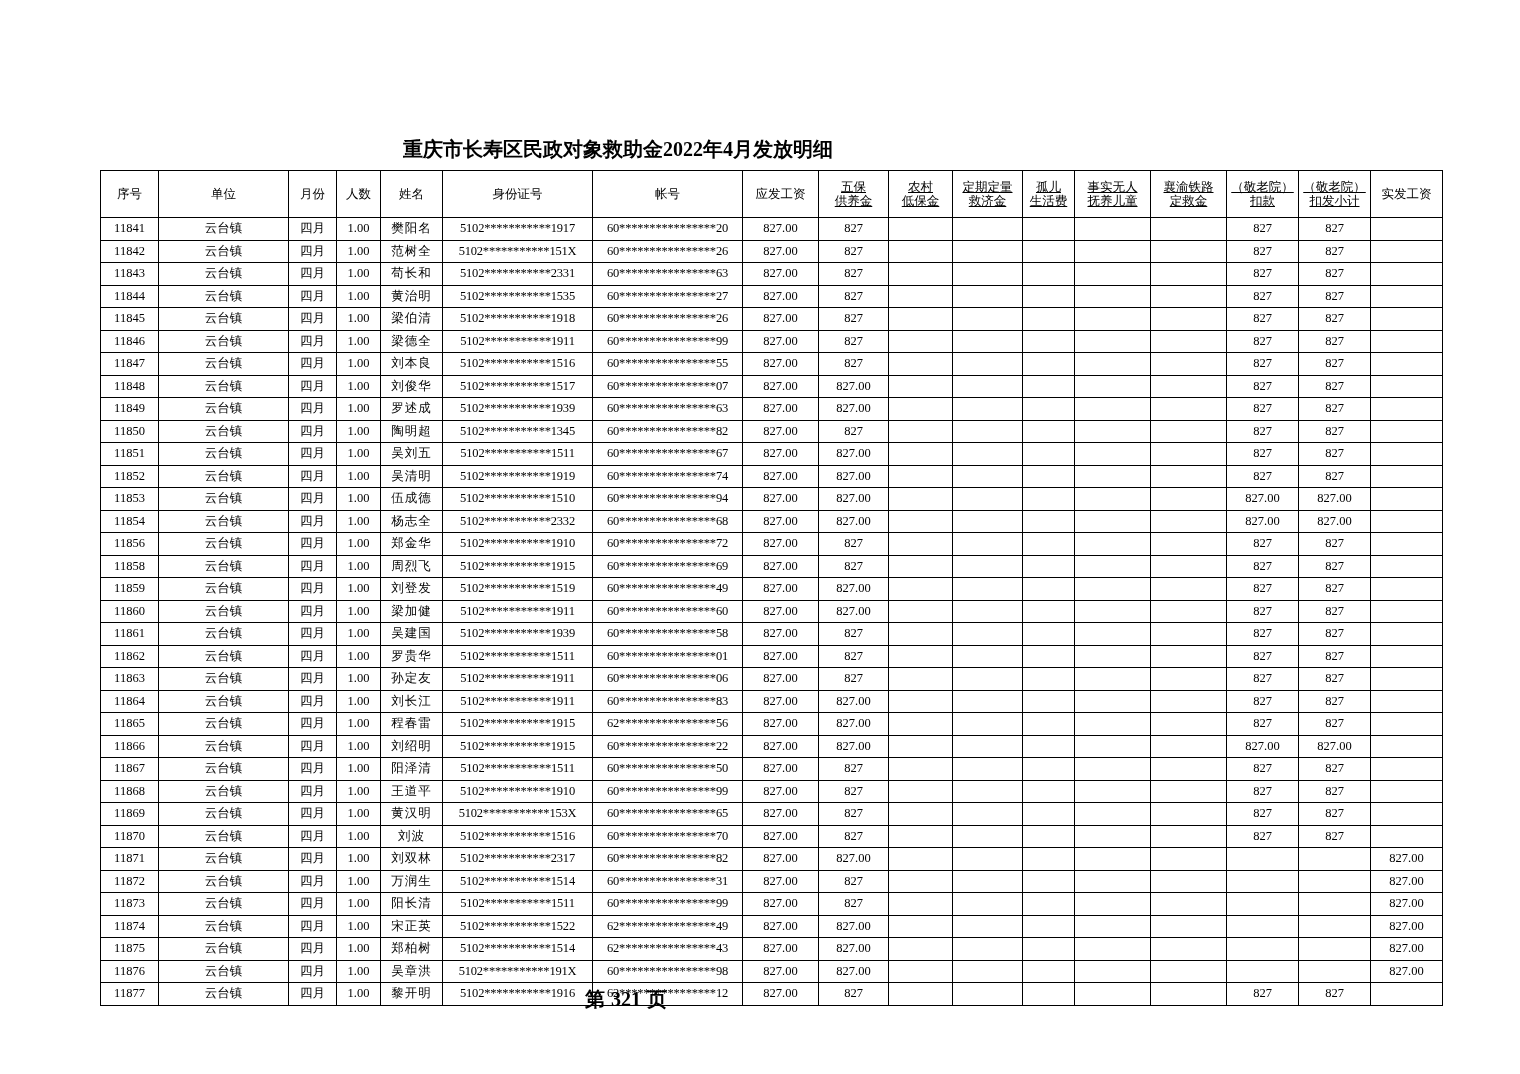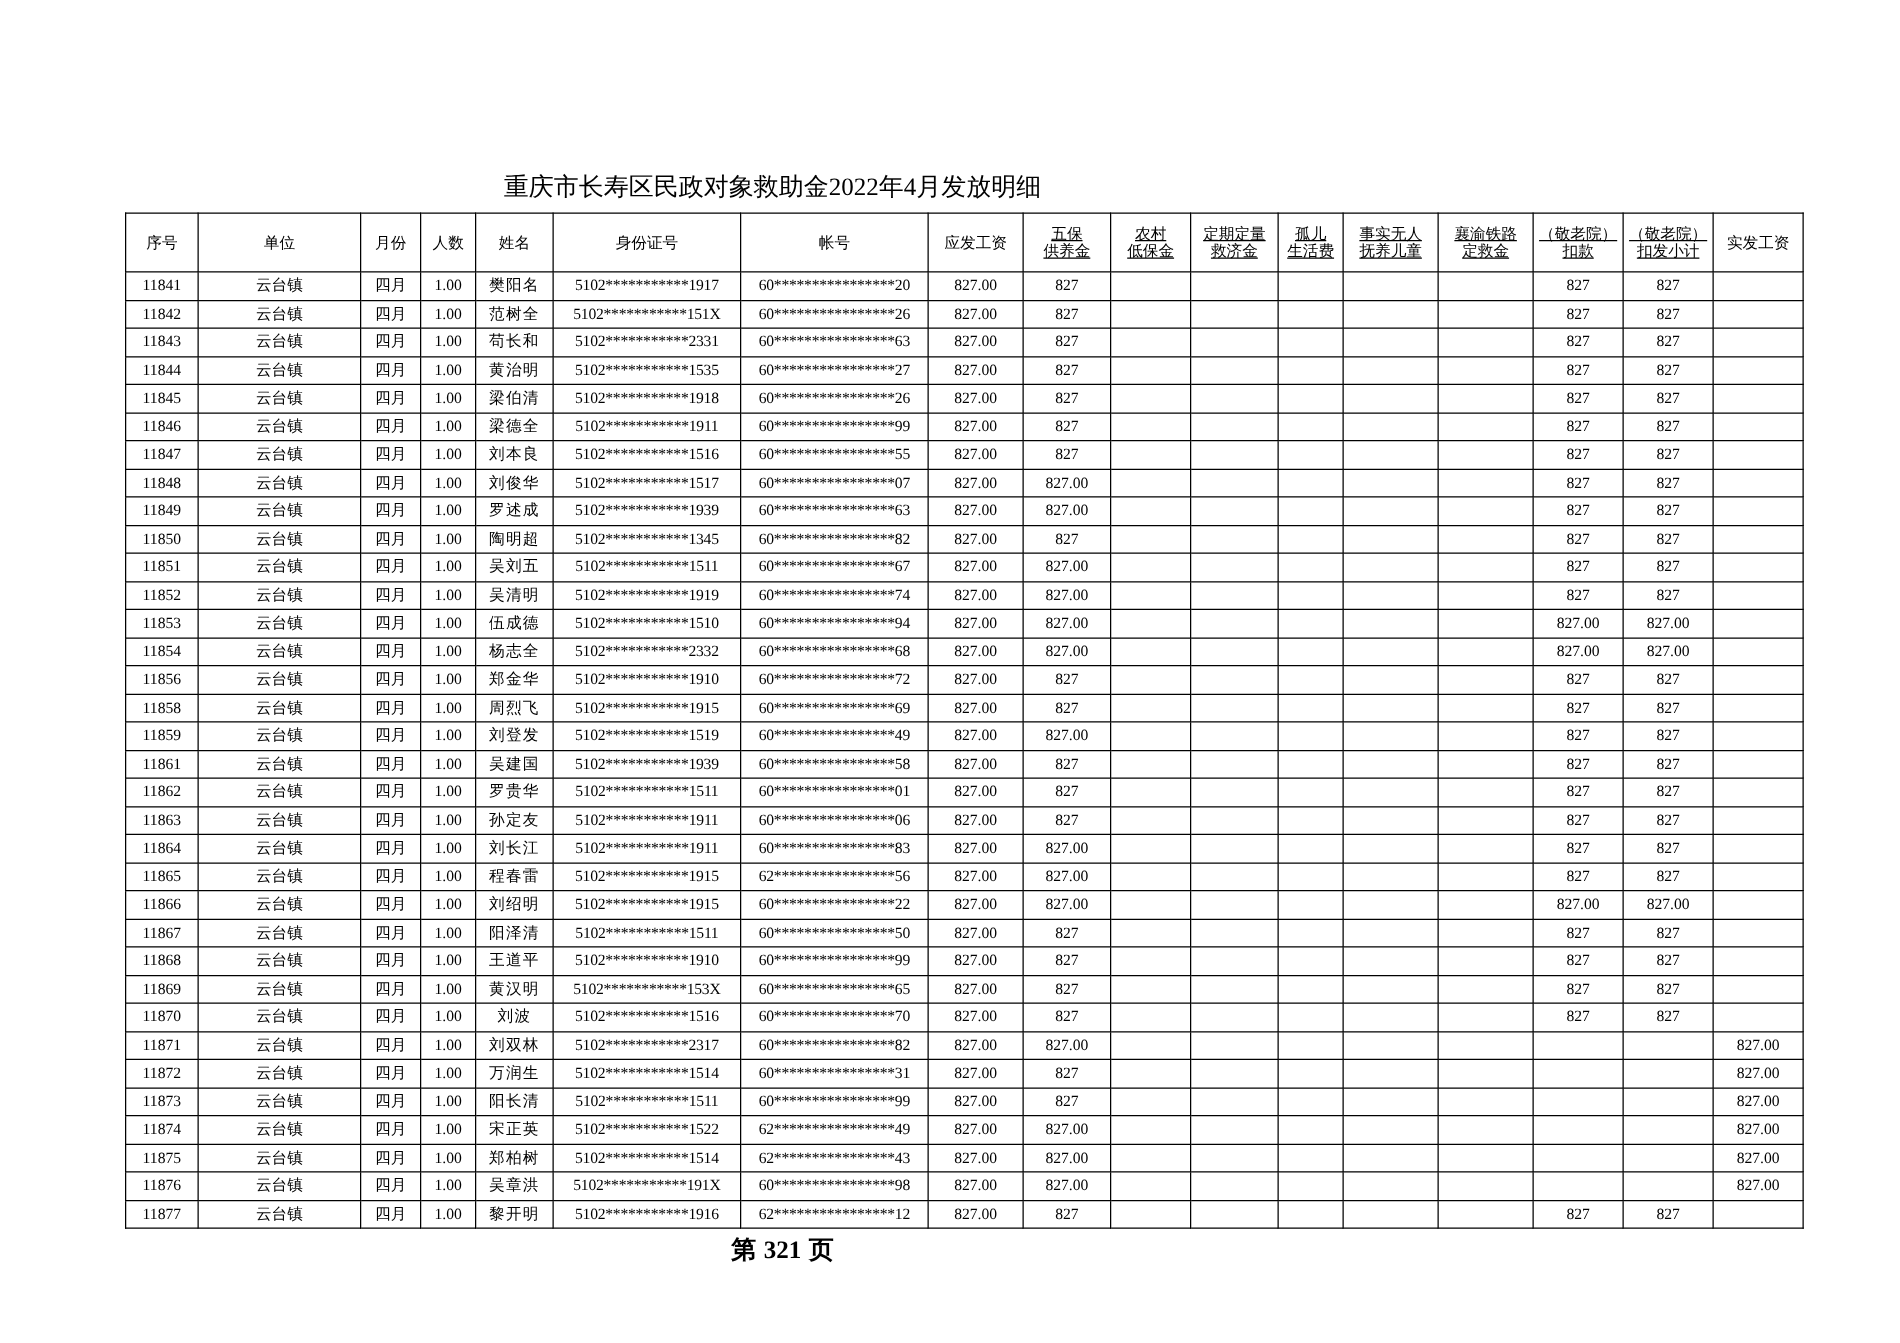--- a/index.html
+++ b/index.html
@@ -20,21 +20,21 @@
     height: 1074px;
     box-sizing: border-box;
   }
   .doc-title {
     position: absolute;
     top: 136px;
     left: 0;
     width: 1236px;
     text-align: center;
     font-size: 20px;
-    font-weight: normal;
+    font-weight: bold;
     letter-spacing: 0px;
     font-family: "Liberation Serif", "DejaVu Serif", serif;
   }
   .table-wrap {
     position: absolute;
     top: 170px;
     left: 100px;
     width: 1322px;
   }
   table.detail {
@@ -478,20 +478,39 @@
             <td></td>
             <td></td>
             <td></td>
             <td></td>
             <td></td>
             <td>827</td>
             <td>827</td>
             <td></td>
           </tr>
           <tr>
+            <td>11860</td>
+            <td>云台镇</td>
+            <td>四月</td>
+            <td>1.00</td>
+            <td class="name-col">梁加健</td>
+            <td class="id-col">5102***********1911</td>
+            <td class="acct-col">60****************60</td>
+            <td>827.00</td>
+            <td>827.00</td>
+            <td></td>
+            <td></td>
+            <td></td>
+            <td></td>
+            <td></td>
+            <td>827</td>
+            <td>827</td>
+            <td></td>
+          </tr>
+          <tr>
             <td>11861</td>
             <td>云台镇</td>
             <td>四月</td>
             <td>1.00</td>
             <td class="name-col">吴建国</td>
             <td class="id-col">5102***********1939</td>
             <td class="acct-col">60****************58</td>
             <td>827.00</td>
             <td>827</td>
             <td></td>

